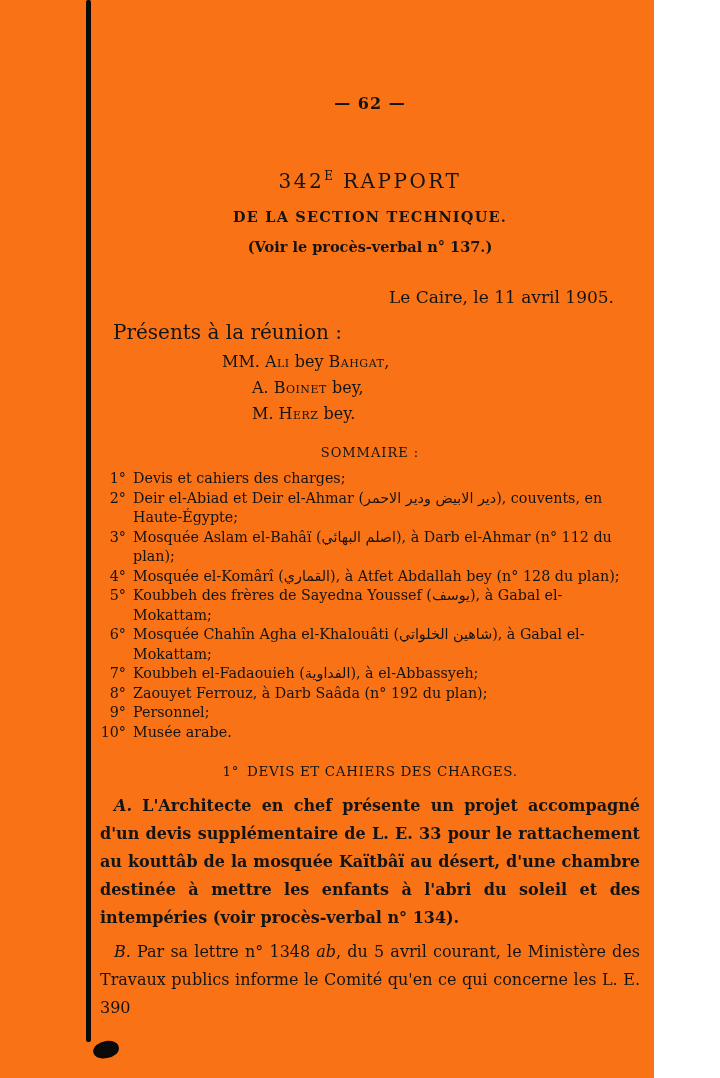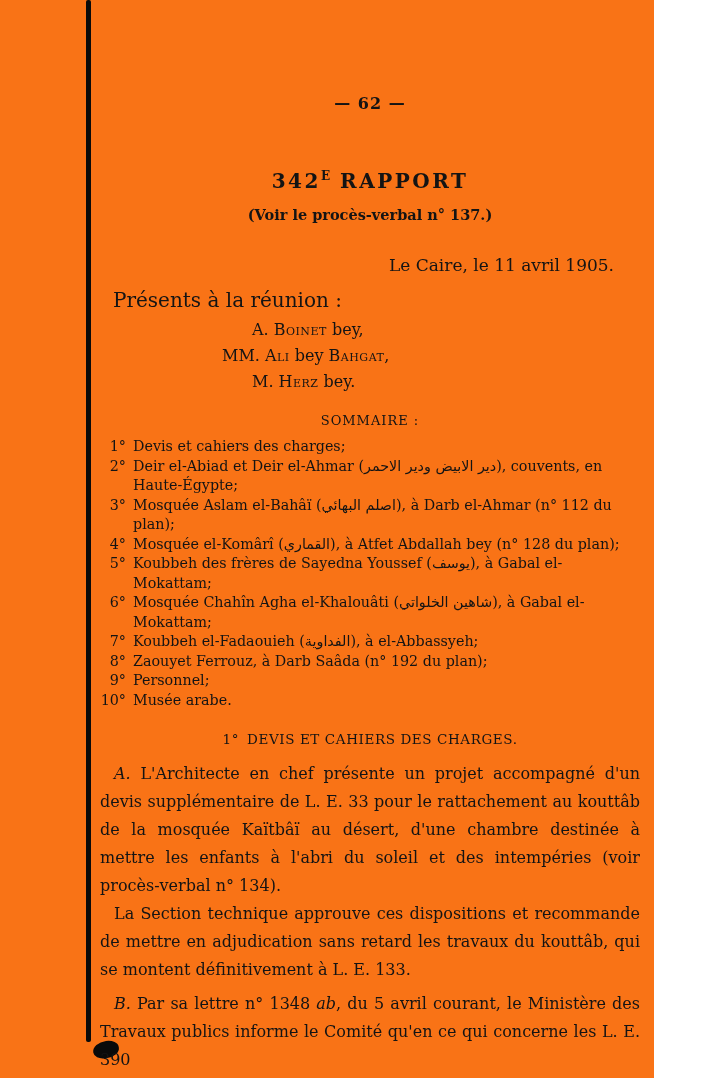--- a/index.html
+++ b/index.html
@@ -9,21 +9,21 @@
     background:#f97316; overflow:hidden; color:#141414;
     font-family:"DejaVu Serif","Liberation Serif","DejaVu Sans",serif;
   }
   .left-bar { position:absolute; left:86px; top:0; width:5px; height:1042px; background:#0a0a0a; border-radius:2px; }
   .ink-blot { position:absolute; left:93px; top:1041px; width:26px; height:17px; background:#0a0a0a;
               border-radius:60% 50% 55% 45%; transform:rotate(-8deg); }
   .content { position:absolute; left:100px; top:0; width:540px; }
 
   .folio { margin-top:94px; text-align:center; font-size:16px; font-weight:700; letter-spacing:1px; }
 
-  .title { margin-top:56px; text-align:center; font-size:20px; font-weight:700; letter-spacing:2.5px; }
+  .title { margin-top:56px; text-align:center; font-size:20px; font-weight:400; letter-spacing:2.5px; }
   .title .ord { font-size:12px; vertical-align:super; letter-spacing:1px; }
   .title .rest { margin-left:9px; }
   .subtitle { margin-top:15px; text-align:center; font-size:14.5px; font-weight:700; letter-spacing:1.2px; }
   .reference { margin-top:13px; text-align:center; font-size:14.5px; font-weight:700; }
 
   .dateline { margin-top:32px; text-align:right; padding-right:26px; font-size:17px; }
   .presents { margin-top:13px; margin-left:13px; font-size:20px; }
   .attendees { margin-top:5px; font-size:16px; line-height:26px; }
   .attendee { margin-left:152px; }
   .attendee.first { margin-left:122px; }
@@ -32,49 +32,50 @@
   .sommaire-heading { margin-top:18px; text-align:center; font-size:13px; font-weight:400; letter-spacing:1px; }
   .sommaire { margin-top:9px; font-size:14.3px; line-height:19.5px; }
   .sommaire-item { display:flex; }
   .item-num { flex:0 0 33px; width:33px; text-align:right; padding-right:7px; }
   .item-text { flex:1; }
 
   .section-heading { margin-top:21px; text-align:center; font-size:13.5px; font-weight:400; letter-spacing:0.6px; }
   .section-heading .num { margin-right:8px; }
 
   .para { font-size:16px; line-height:28px; text-align:justify; text-indent:14px; }
-  .para-a { margin-top:13px; }
+  .para-a { margin-top:13px;font-weight:bold; }
   .para-b { margin-top:6px; text-align-last:justify; }
   .lead { font-style:italic; }
   .it { font-style:italic; }
 </style>
 </head>
 <body>
 
 <div class="page">
 
   <div class="left-bar"></div>
   <div class="ink-blot"></div>
 
   <div class="content">
 
     <div class="folio">— 62 —</div>
 
     <div class="title"><span>342</span><sup class="ord">E</sup><span class="rest">RAPPORT</span></div>
 
+    <div class="subtitle">DE LA SECTION TECHNIQUE.</div>
 
     <div class="reference">(Voir le procès-verbal n° 137.)</div>
 
     <div class="dateline">Le Caire, le 11 avril 1905.</div>
 
     <div class="presents">Présents à la réunion :</div>
 
     <div class="attendees">
+      <div class="attendee first"><span>MM. </span><span class="sc">Ali</span><span> bey </span><span class="sc">Bahgat</span><span>,</span></div>
       <div class="attendee"><span>A. </span><span class="sc">Boinet</span><span></span><span class="sc"></span><span> bey,</span></div>
-      <div class="attendee first"><span>MM. </span><span class="sc">Ali</span><span> bey </span><span class="sc">Bahgat</span><span>,</span></div>
       <div class="attendee"><span>M. </span><span class="sc">Herz</span><span></span><span class="sc"></span><span> bey.</span></div>
     </div>
 
     <div class="sommaire-heading">SOMMAIRE :</div>
 
     <div class="sommaire">
       <div class="sommaire-item">
         <span class="item-num">1°</span>
         <span class="item-text">Devis et cahiers des charges;</span>
       </div>
@@ -113,18 +114,17 @@
       <div class="sommaire-item">
         <span class="item-num">10°</span>
         <span class="item-text">Musée arabe.</span>
       </div>
     </div>
 
     <div class="section-heading"><span class="num">1°</span><span>DEVIS ET CAHIERS DES CHARGES.</span></div>
 
     <p class="para para-a"><span class="lead">A.</span><span> L'Architecte en chef présente un projet accompagné d'un devis supplémentaire de L. E. 33 pour le rattachement au kouttâb de la mosquée Kaïtbâï au désert, d'une chambre destinée à mettre les enfants à l'abri du soleil et des intempéries (voir procès-verbal n° 134).</span></p>
 
-    <p class="para">La Section technique approuve ces dispositions et recommande de mettre en adjudication sans retard les travaux du kouttâb, qui se montent définitivement à L. E. 133.</p>
 
     <p class="para para-b"><span class="lead">B.</span><span> Par sa lettre n° 1348 </span><span class="it">ab</span><span>, du 5 avril courant, le Ministère des Travaux publics informe le Comité qu'en ce qui concerne les L. E. 390</span></p>
 
   </div>
 </div>
 
 </body></html>

